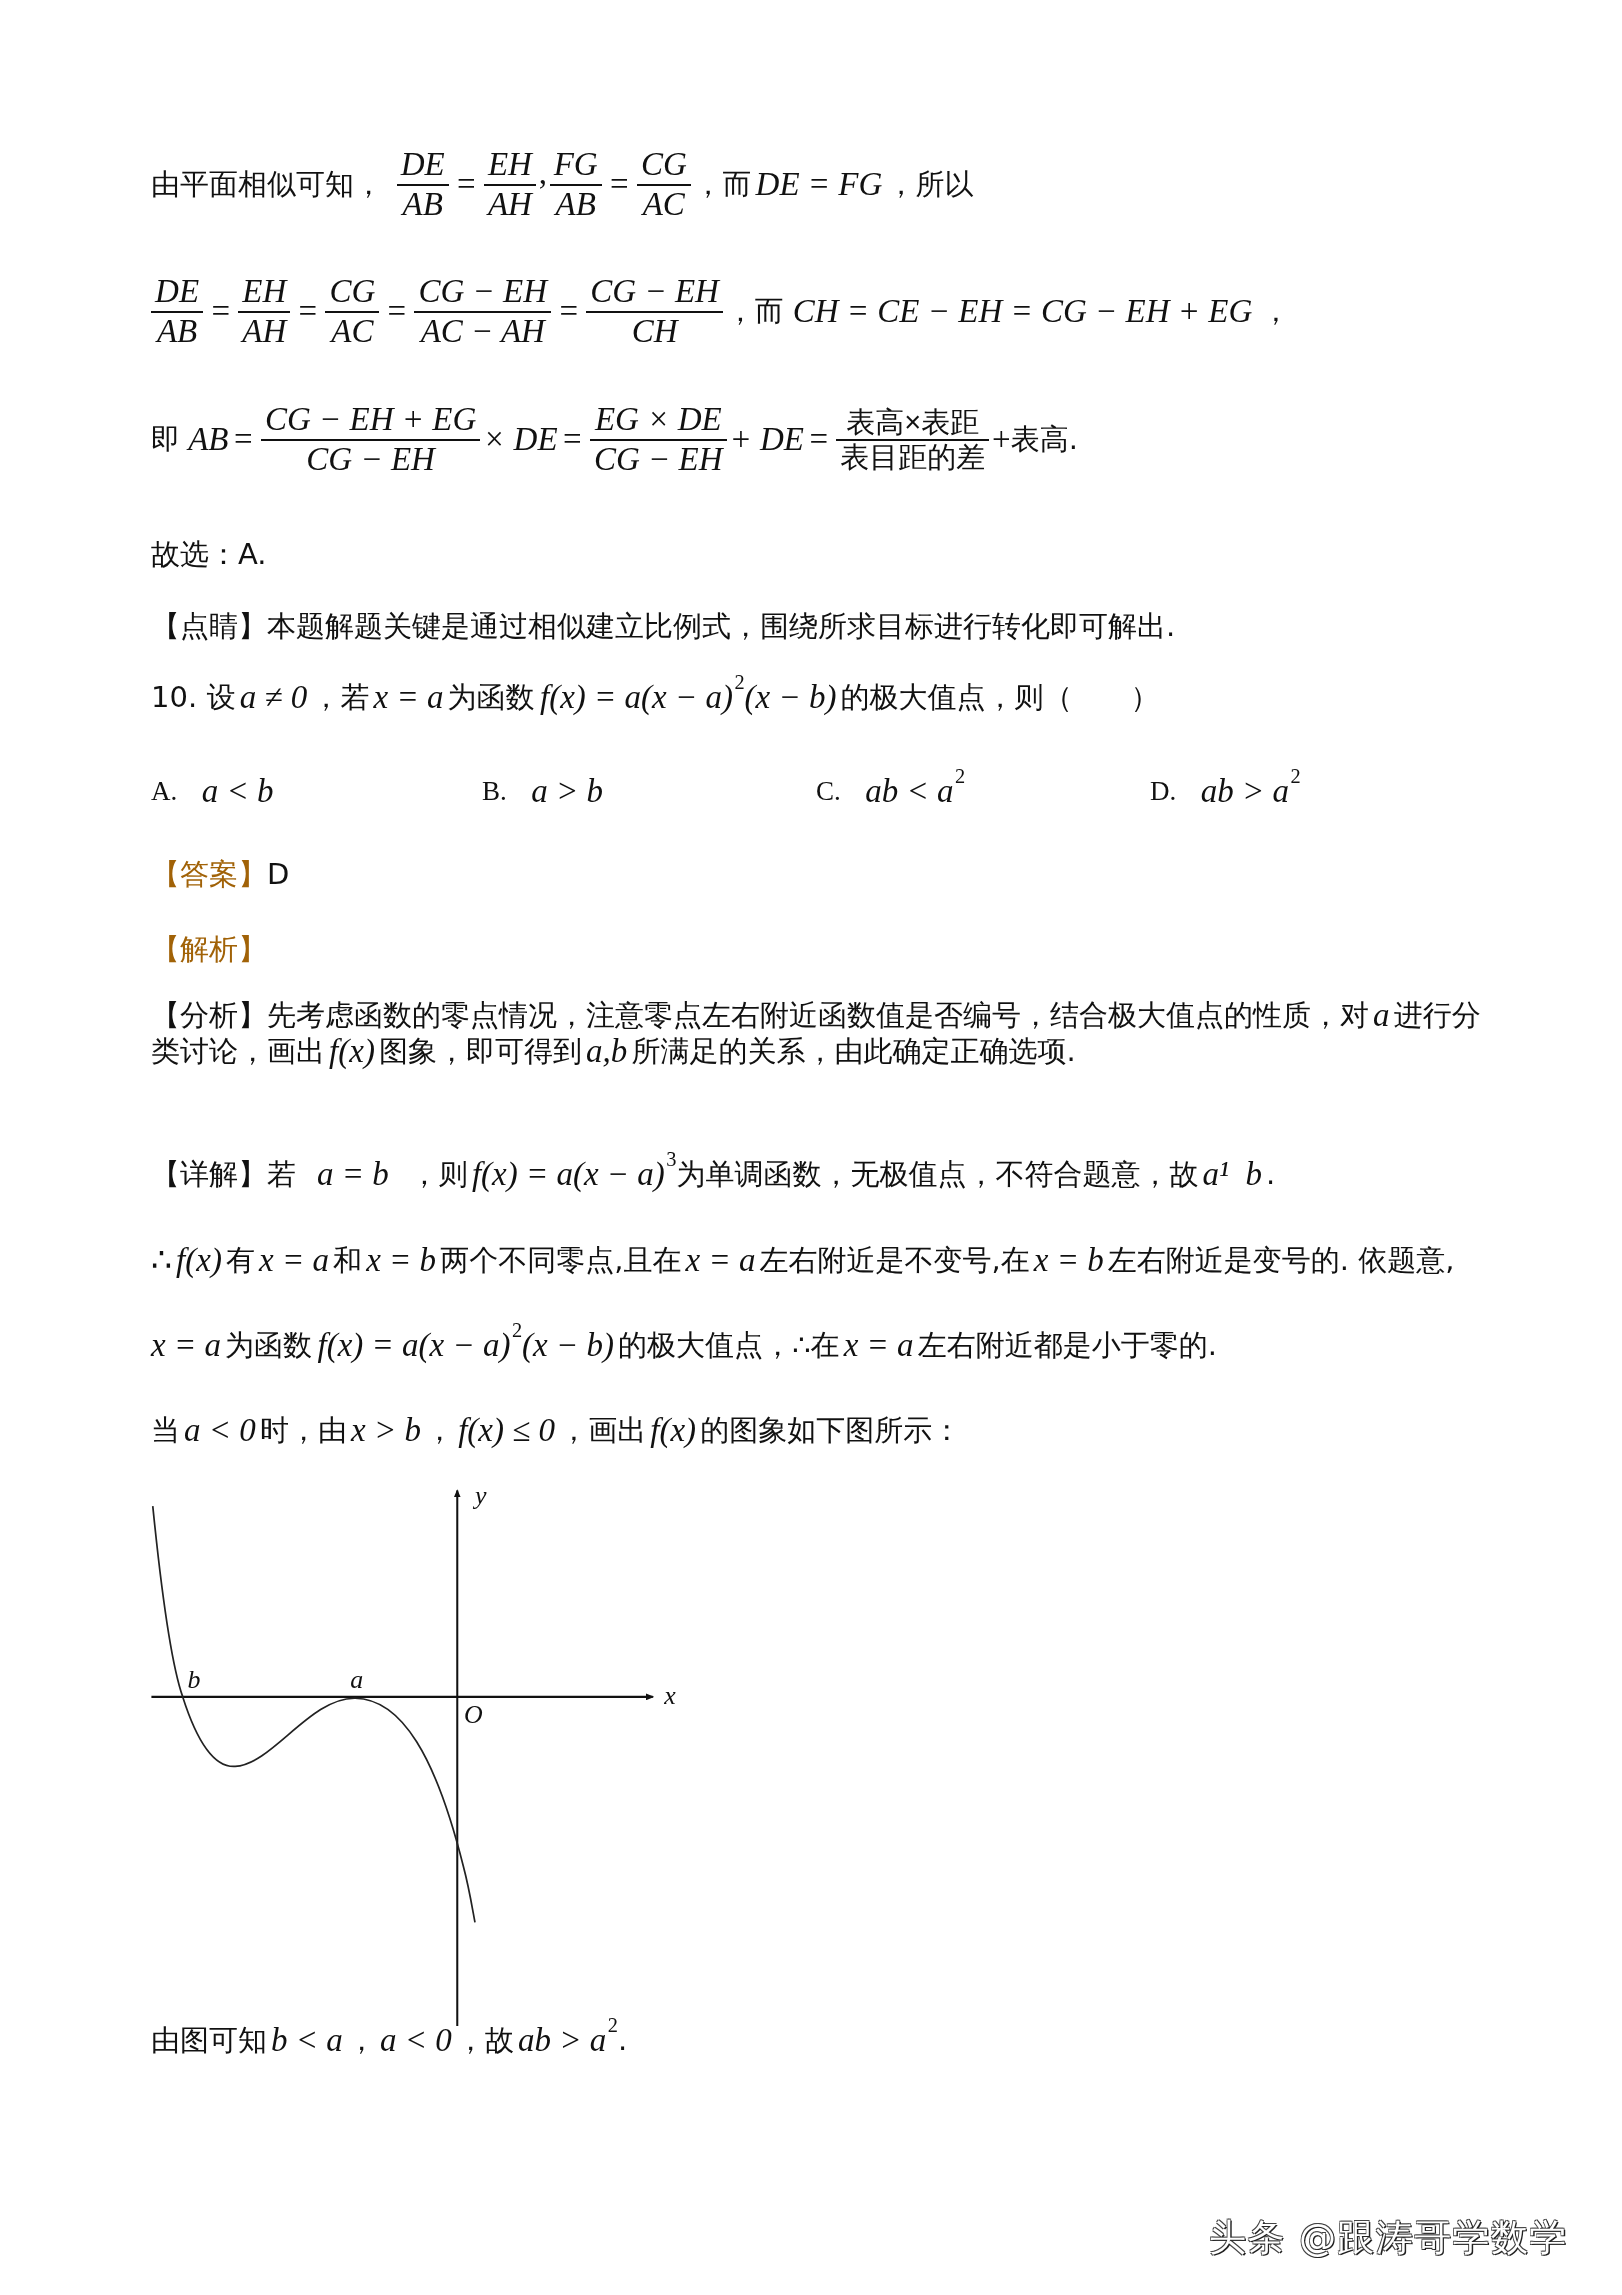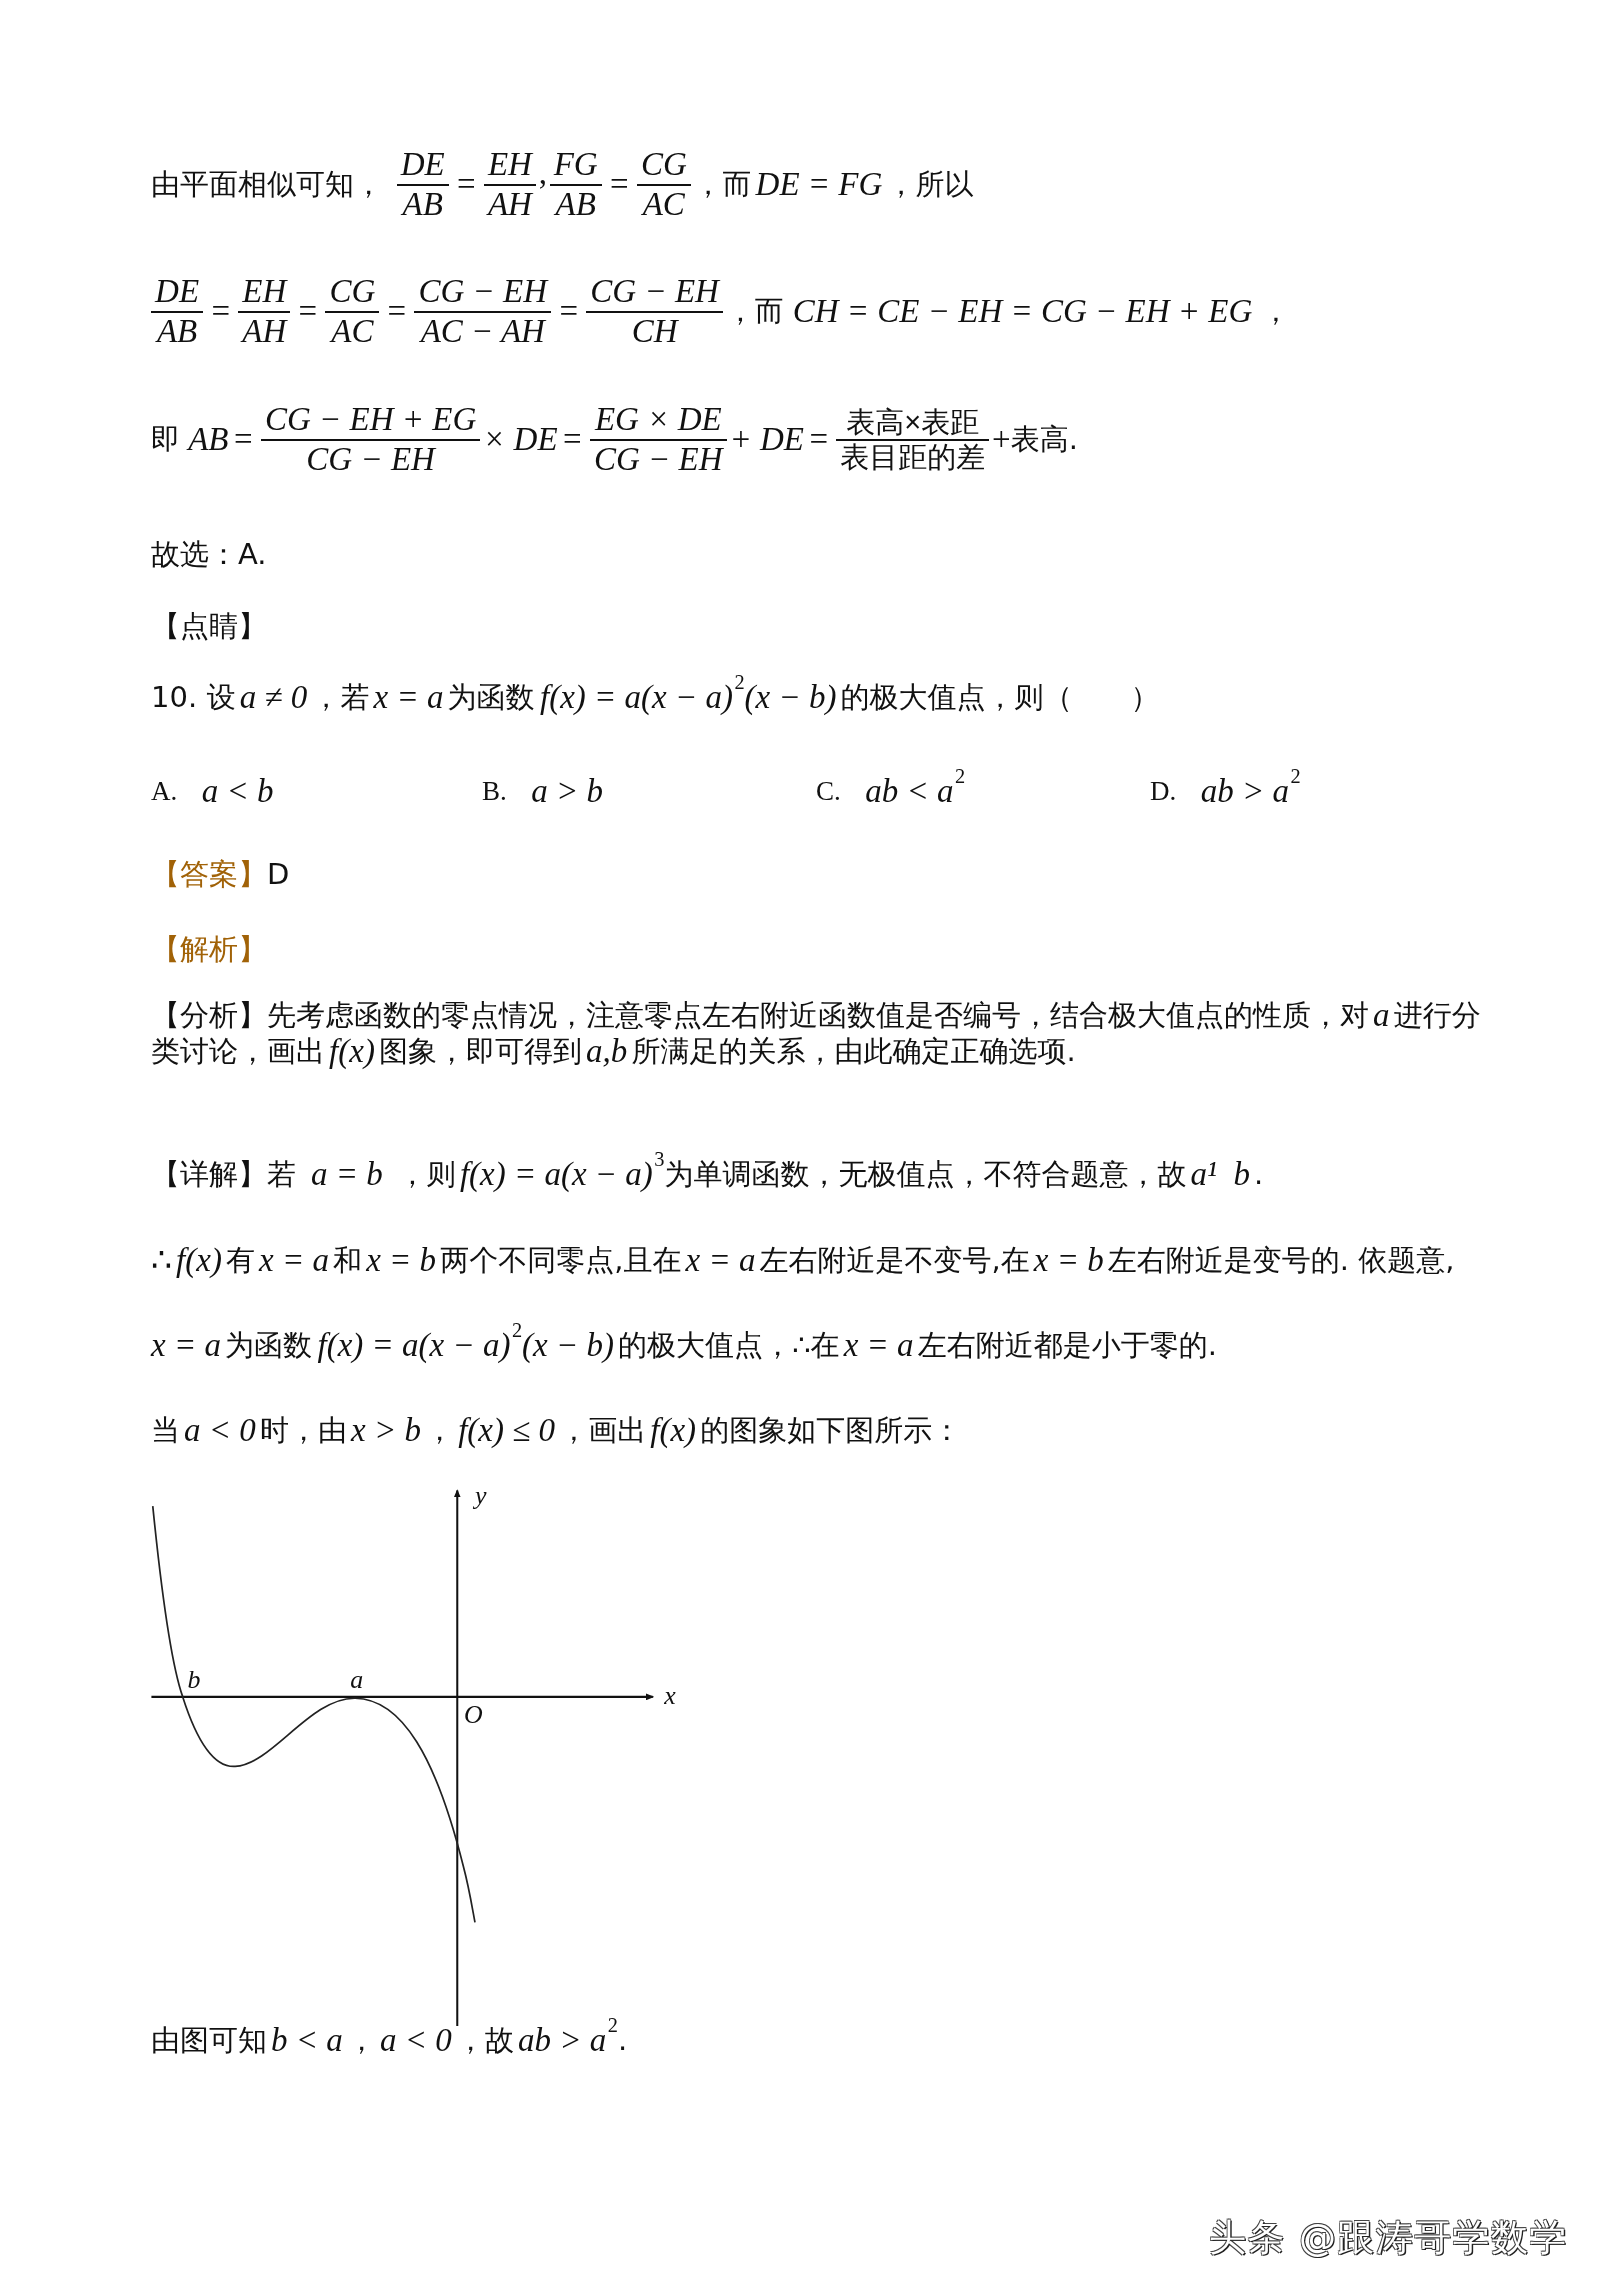--- a/index.html
+++ b/index.html
@@ -115,20 +115,21 @@
       <span class="den cjk">表目距的差</span>
   </span>
   <span class="mu">+</span>
   <span class="sans">表高.</span>
 </div>
 
 <div class="line sans" style="top:540px;">故选：A.</div>
 
 <div class="line" style="top:612px;">
   <span class="sans">【点睛】</span>
+  <span class="sans">本题解题关键是通过相似建立比例式，围绕所求目标进行转化即可解出.</span>
 </div>
 
 <div class="line" style="top:681px;">
   <span class="sans" style="margin-right:9.5px;">10.</span>
   <span class="sans">设</span>
   <span class="m" style="margin:0 4.1px;">a ≠ 0</span>
   <span class="sans">，若</span>
   <span class="m" style="margin:0 4.1px;">x = a</span>
   <span class="sans">为函数</span>
   <span class="m" style="margin-left:5.5px;">f(x) = a(x − a)</span>
@@ -173,21 +174,21 @@
   <span class="sans">类讨论，画出</span>
   <span class="m" style="margin:0 4.1px;">f(x)</span>
   <span class="sans">图象，即可得到</span>
   <span class="m" style="margin:0 4.1px;">a,b</span>
   <span class="sans">所满足的关系，由此确定正确选项.</span>
 </div>
 
 <div class="line" style="top:1158px;">
   <span class="sans">【详解】</span>
   <span class="sans">若</span>
-  <span class="m" style="margin:0 15px;">a = b</span>
+  <span class="m" style="margin:0 21px;">a = b</span>
   <span class="sans">，则</span>
   <span class="m" style="margin-left:4.1px;">f(x) = a(x − a)</span>
   <span class="m sup">3</span>
   <span class="sans">为单调函数，无极值点，不符合题意，故</span>
   <span class="m" style="margin:0 4.1px;white-space:pre;">a¹  b</span>
   <span class="sans">.</span>
 </div>
 <div class="line" style="top:1244px;">
   <span class="mu" style="margin-right:4.1px;">∴</span>
   <span class="m" style="margin-right:4.1px;">f(x)</span>

